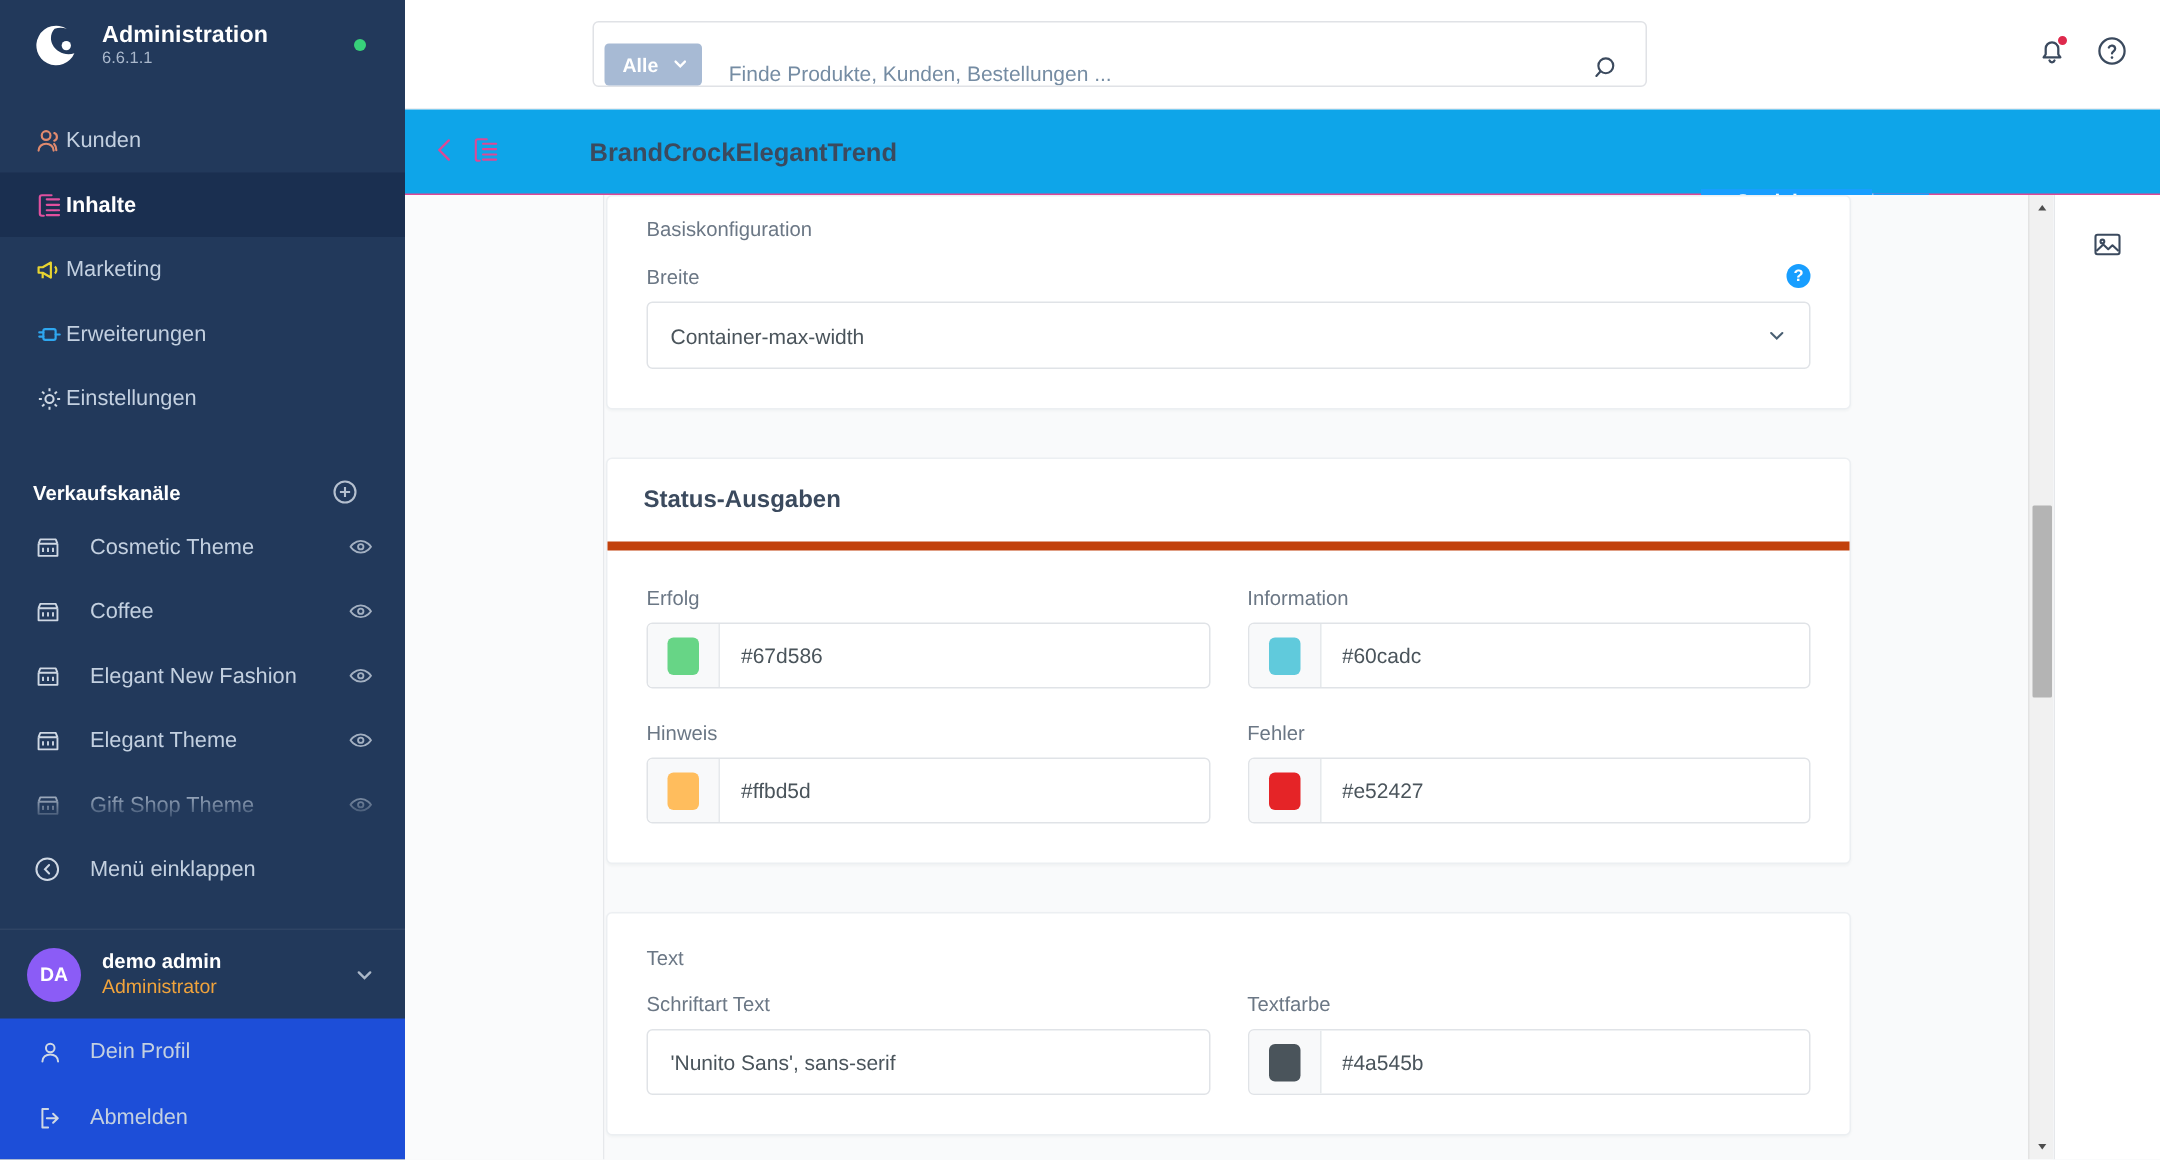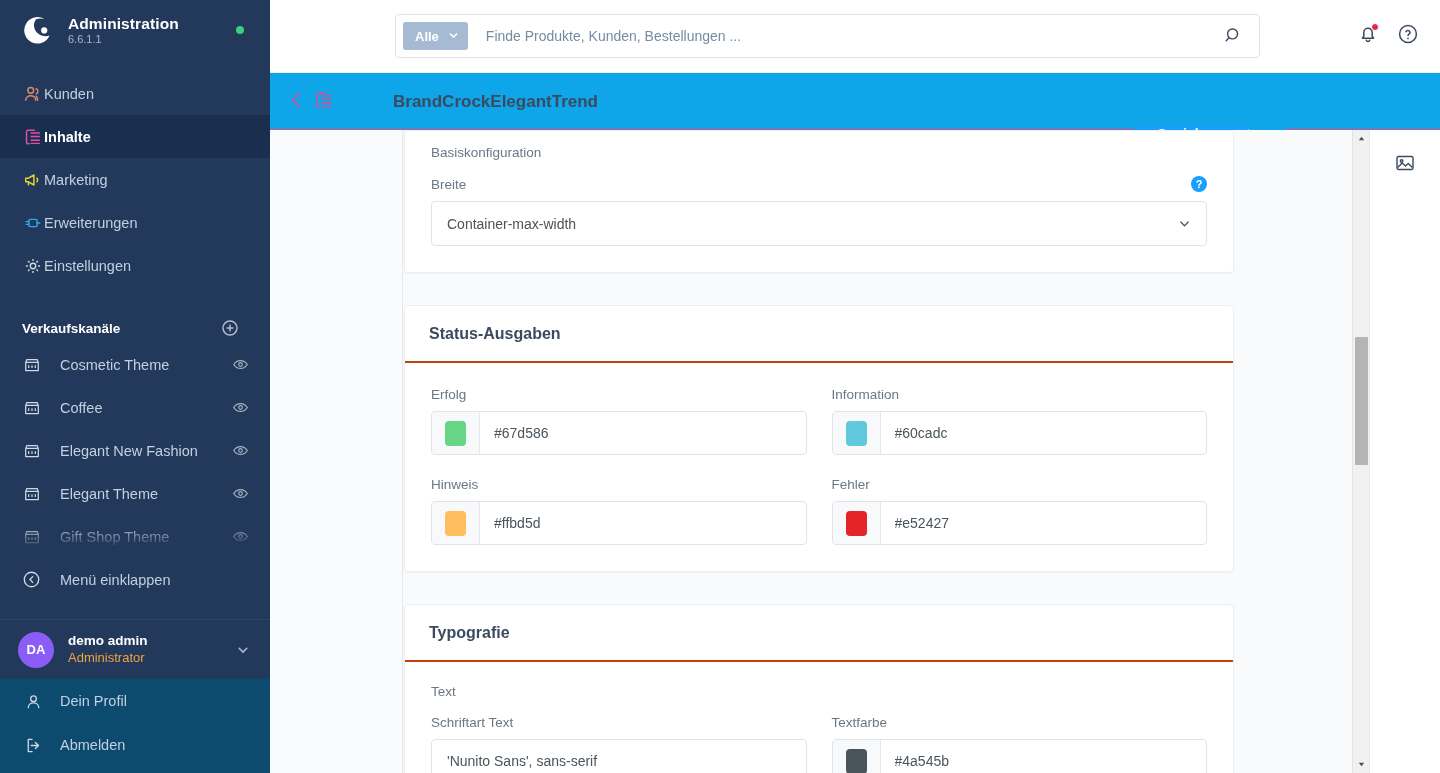--- a/index.html
+++ b/index.html
@@ -83,35 +83,35 @@
   .sb-avatar {
     width: 36px; height: 36px; border-radius: 50%; background: #8b5cf6;
     color: #fff; font-size: 13px; font-weight: bold;
     display: flex; align-items: center; justify-content: center; flex: 0 0 36px;
   }
   .sb-user-txt { margin-left: 14px; flex: 1; line-height: 1.25; }
   .sb-user-name { font-size: 13.5px; font-weight: bold; color: #fff; }
   .sb-user-role { font-size: 13px; color: #f0a33c; }
   .sb-user-chev { width: 14px; height: 14px; opacity: .8; }
 
-  .sb-foot { background: #0c4a6e; padding-bottom: 6px; }
+  .sb-foot { background: #1d4ed8; padding-bottom: 6px; }
   .sb-foot .sb-item { height: 44px; padding-left: 22px; }
   .sb-foot .sb-item .lbl { margin-left: 16px; }
 
   
   .main { flex: 1; position: relative; height: 773px; display: flex; flex-direction: column; background: #f9fafb; }
 
   .topbar {
     height: 73px; background: #fff; display: flex; align-items: center;
     position: relative; flex: 0 0 73px; border-bottom: 1px solid #eceef1;
   }
   .searchwrap {
-    position: absolute; left: 125px; top: 14px; width: 865px; height: 44px;
+    position: absolute; left: 125px; top: 14px; width: 703px; height: 44px;
     border: 1px solid #e0e2e6; border-radius: 4px; background: #fff;
-    display: flex; align-items: center; padding: 0 6px 0 7px;
+    display: flex; align-items: flex-end; padding: 0 6px 0 7px;
   }
   .scope-btn {
     height: 28px; background: #a7bad4; color: #fff; border-radius: 3px;
     display: flex; align-items: center; padding: 0 9px 0 12px; cursor: pointer;
     font-size: 13px; font-weight: bold; gap: 9px;
   }
   .search-input {
     flex: 1; border: 0; outline: 0; margin-left: 18px; font-size: 14px;
     color: #4a545b; font-family: "Liberation Sans", sans-serif; background: transparent;
   }
@@ -161,21 +161,21 @@
   .scrollarea { position: absolute; inset: 0; overflow: hidden; }
   .inner { padding: 0 130px 0 0; }
 
   .card {
     background: #fff; border: 1px solid #eceff2; border-radius: 4px;
     margin: 0 0 32px 0; width: 830px; margin-left: 1px;
     box-shadow: 0 1px 2px rgba(30,40,60,.04);
   }
   .card-head {
     padding: 19px 24px 18px 24px; font-size: 16px; font-weight: bold; color: #3b4a5e;
-    border-bottom: 2px solid #c2410c;
+    border-bottom: 6px solid #c2410c;
   }
   .card-body { padding: 24px 26px 26px 26px; }
 
   .field-label { font-size: 13.5px; color: #6b7785; margin-bottom: 9px; }
   .group-label { font-size: 13.5px; color: #6b7785; margin-bottom: 16px; }
 
   .sel {
     height: 45px; border: 1px solid #e0e3e7; border-radius: 4px; background: #fff;
     display: flex; align-items: center; padding: 0 14px 0 15px;
     font-size: 14px; color: #4a545b; cursor: pointer; position: relative;
@@ -578,21 +578,20 @@
                         <span class="swatch" style="background:#e52427"></span>
                       </span>
                       <input class="colorval" readonly="" value="#e52427" style="">
                     </div>
                   </div>
                 </div>
               </div>
             </div>
 
             <div class="card">
-              <div class="card-head">Typografie</div>
               <div class="card-body" style="padding-top:22px;">
                 <div class="group-label">Text</div>
                 <div class="row2">
                   <div class="col">
                     <div class="field-label">Schriftart Text</div>
                     <div class="textfield">'Nunito Sans', sans-serif</div>
                   </div>
                   <div class="col">
                     <div class="field-label">Textfarbe</div>
                     <div class="colorfield">

